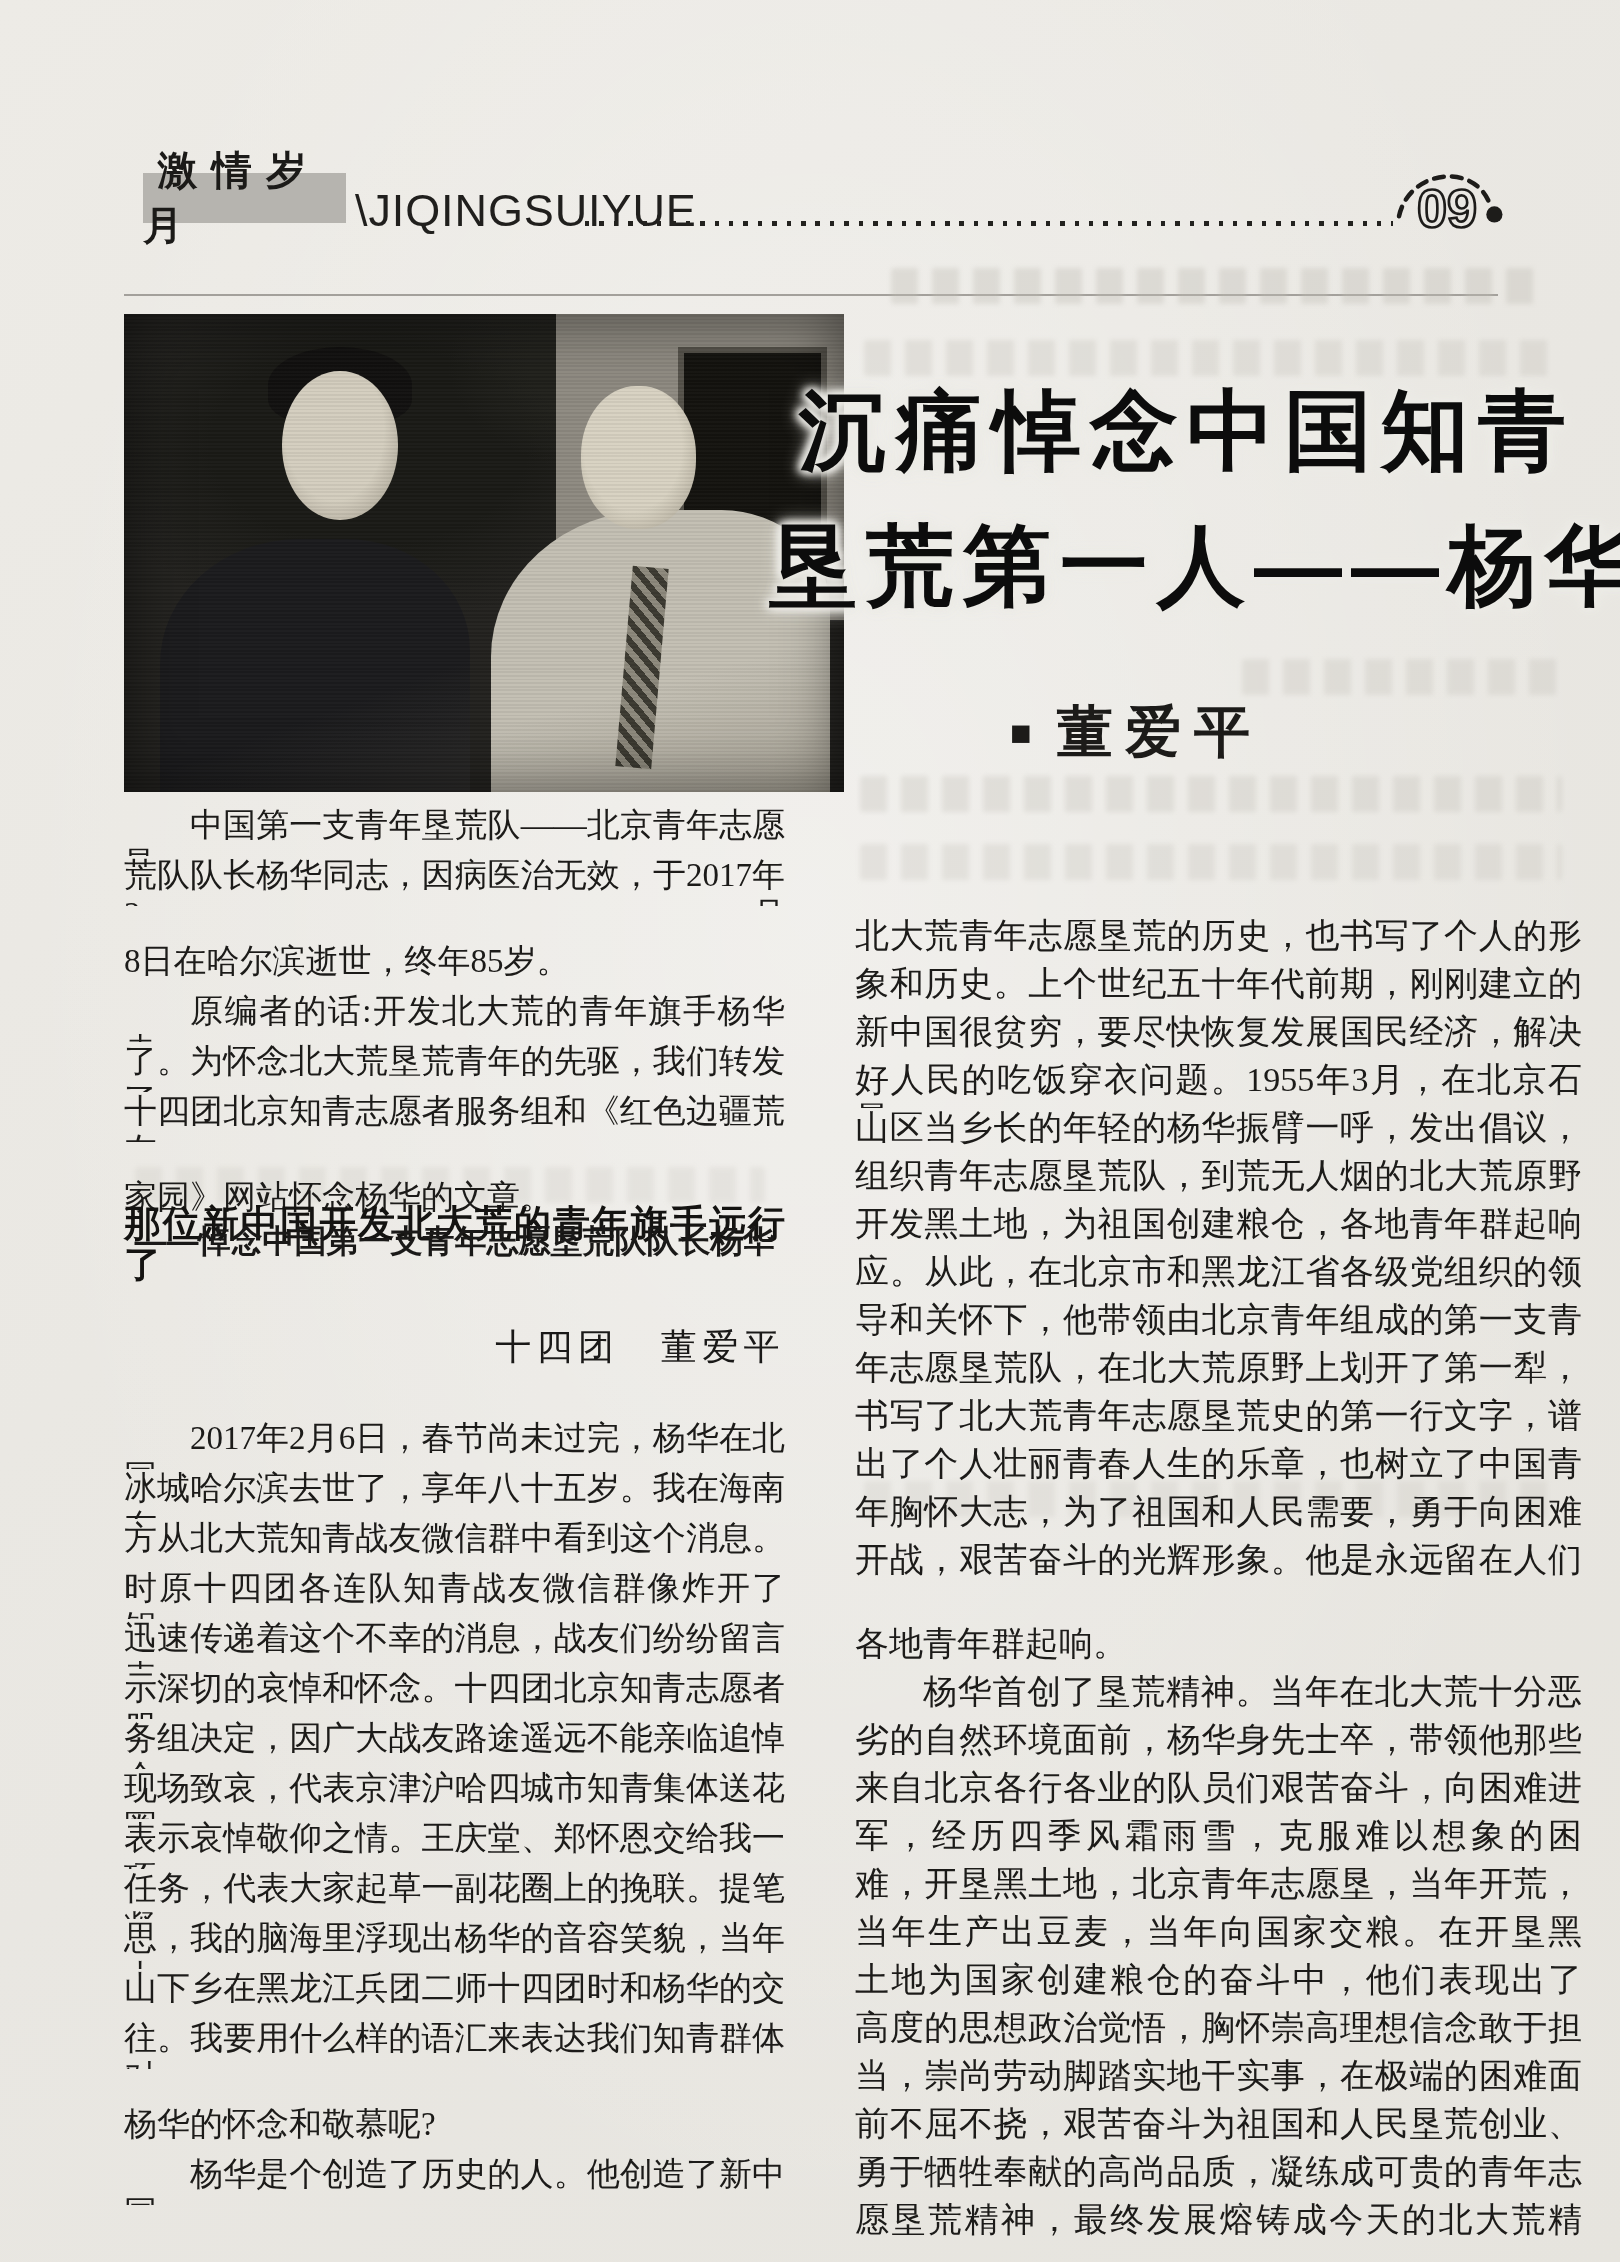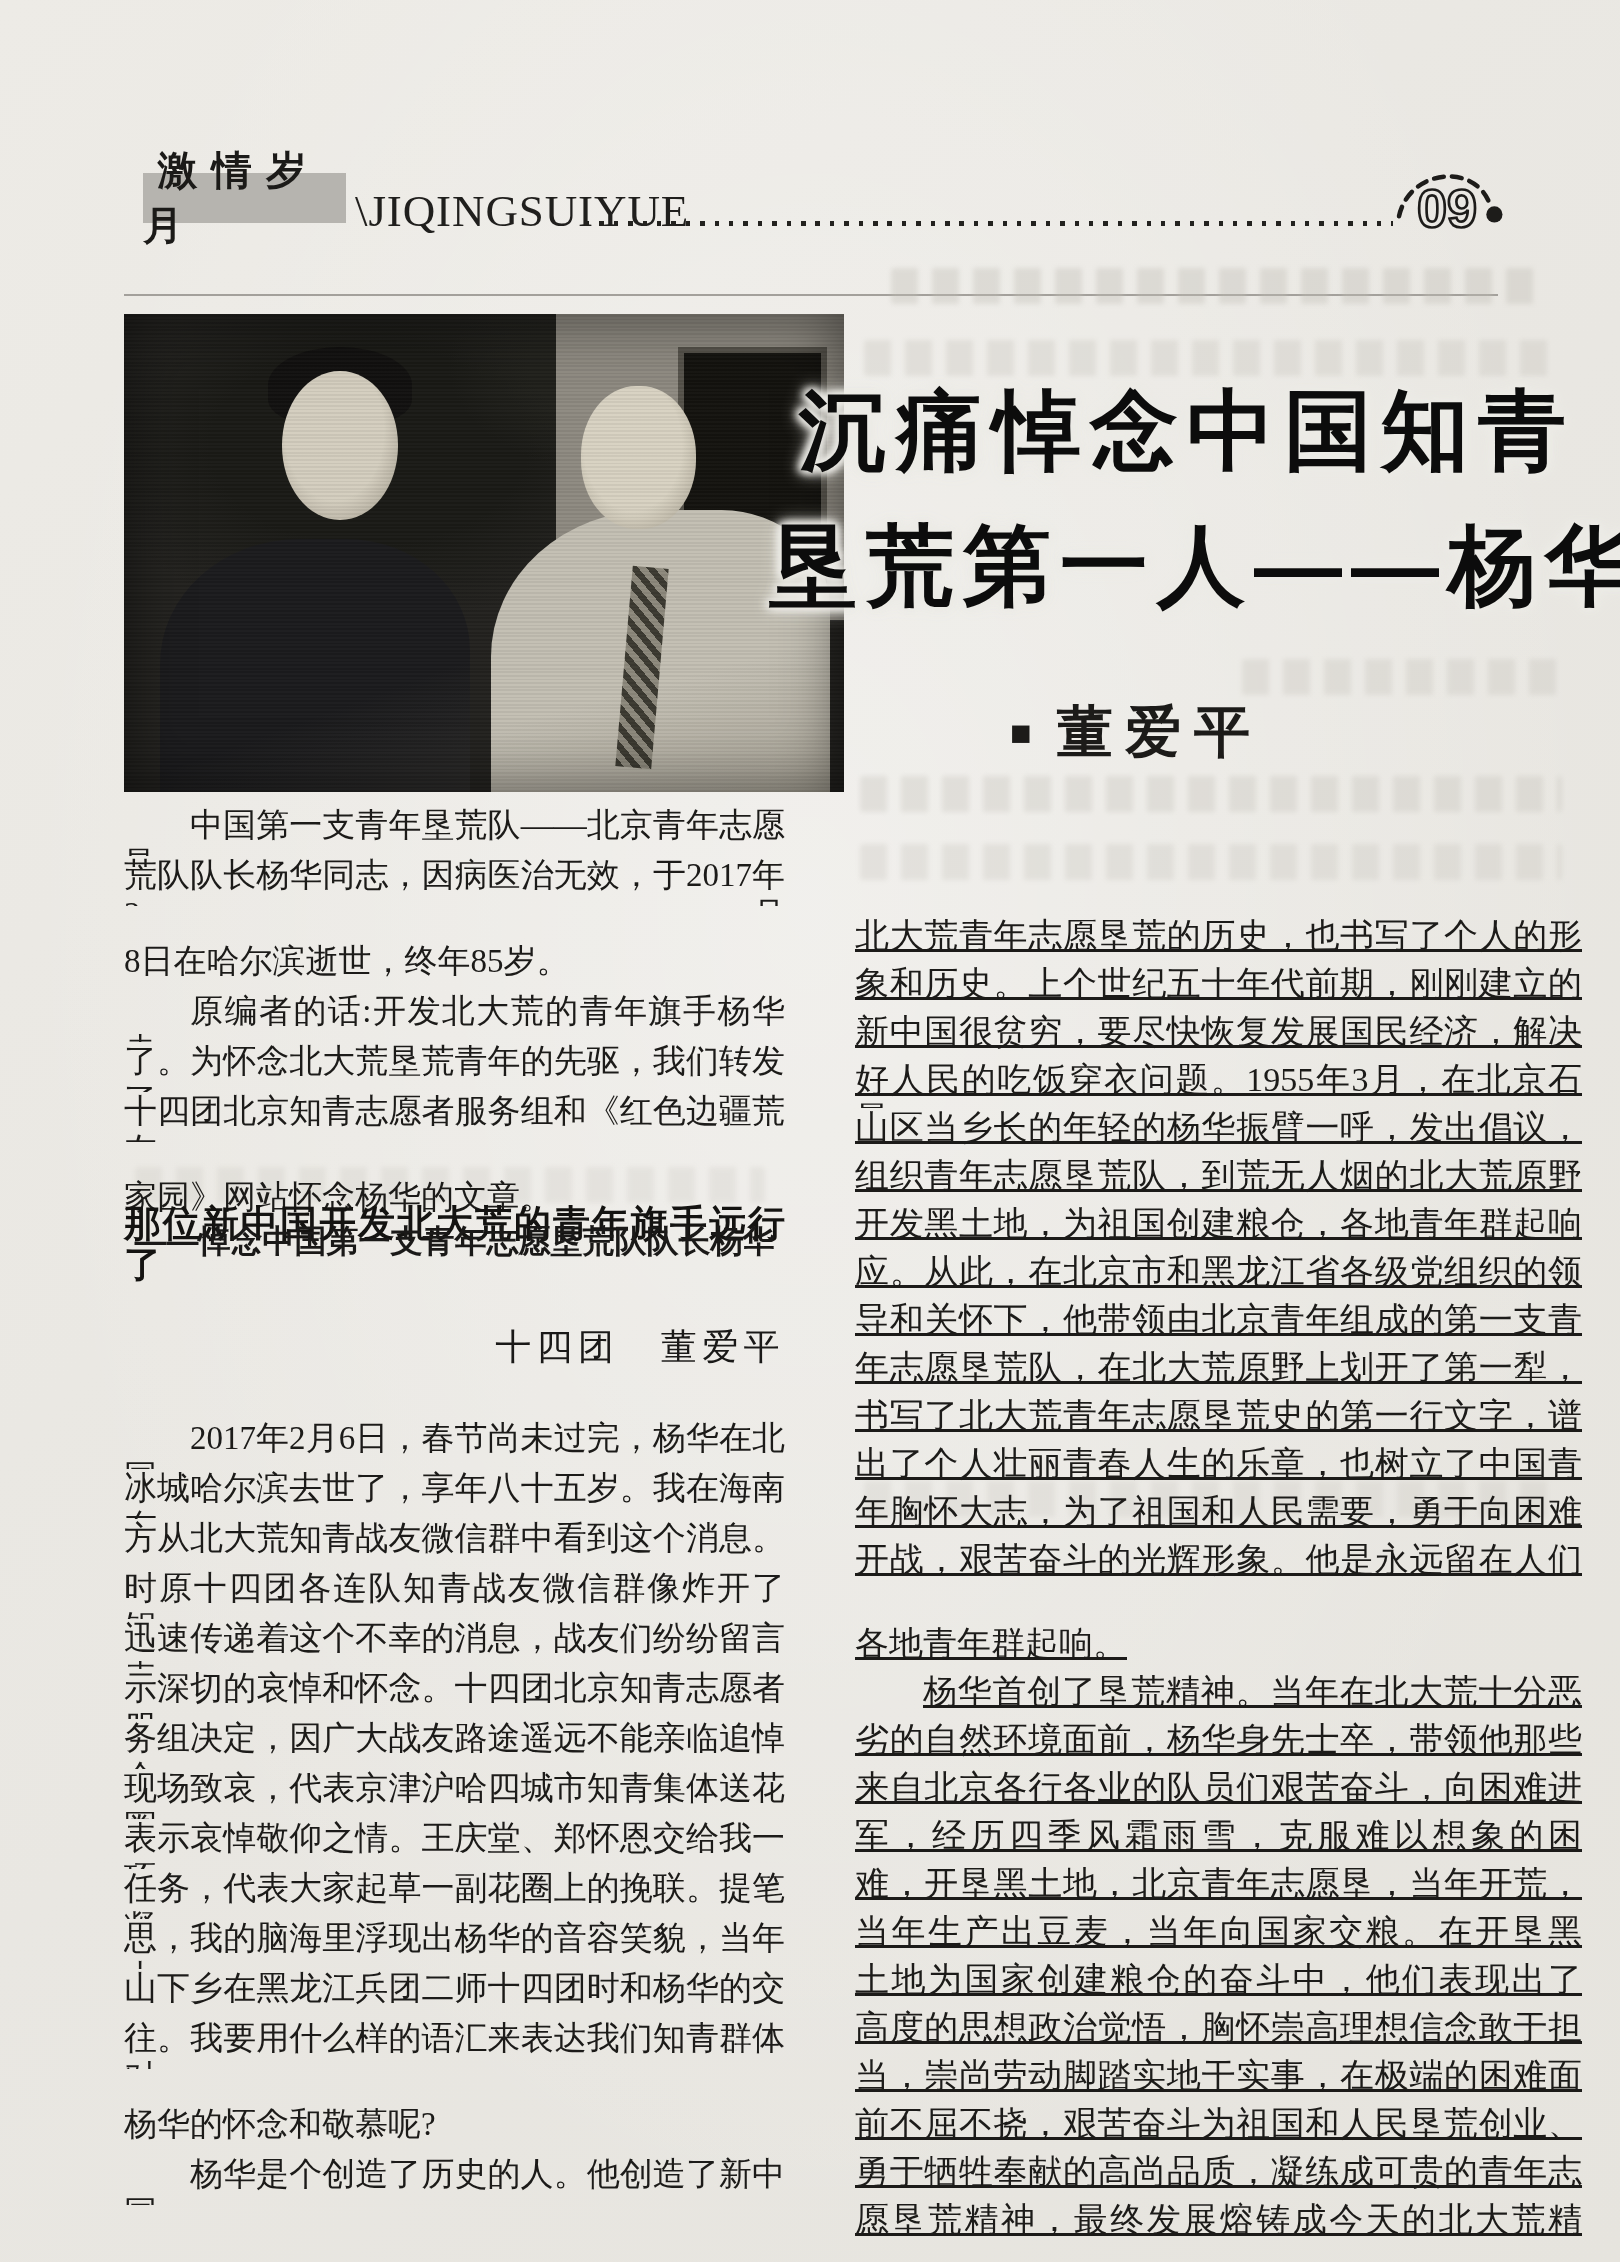--- a/index.html
+++ b/index.html
@@ -17,21 +17,21 @@
 
   
   #header-label{
     left:143px;top:173px;width:203px;height:50px;background:#b6b4af;
     display:flex;align-items:center;justify-content:center;
     font-family:"Liberation Sans","DejaVu Sans",sans-serif;
     font-size:40px;font-weight:600;letter-spacing:14.4px;text-indent:14.4px;color:#1b1a18;
   }
   #header-pinyin{
     left:355px;top:185px;font-size:45px;letter-spacing:0.9px;color:#201f1d;
-    font-family:Liberation Serif, serif;
+    font-family:Liberation Sans, sans-serif;
   }
   #dot-leader{
     left:585px;top:221px;width:808px;height:5.4px;
     background:repeating-linear-gradient(90deg,#23221f 0 4.5px,rgba(0,0,0,0) 4.5px 14.4px);
   }
   #header-rule{left:124px;top:294px;width:1374px;height:1.8px;background:#a3a09b;}
 
   
   #page-badge{left:1390px;top:155px;width:126px;height:90px;}
 
@@ -87,21 +87,21 @@
     line-height:1.18;overflow:hidden;
     text-align:justify;text-align-last:justify;
   }
   .ln.end{text-align-last:left;margin-top:36px;}
   .ln.indent{text-indent:2em;}
   #left-intro{left:124px;top:806px;width:661px;font-size:33px;}
   #left-intro .ln{height:50px;}
   #left-body{left:124px;top:1419px;width:661px;font-size:33px;}
   #left-body .ln{height:50px;}
   #right-body{left:855px;top:916px;width:727px;font-size:34px;}
-  #right-body .ln{height:48px;text-decoration:underline;}
+  #right-body .ln{height:48px;}
 
   
   #article-heading{
     left:124px;top:1204px;width:661px;font-size:37px;font-weight:700;
     font-family:"Liberation Sans","DejaVu Sans",sans-serif;color:#141311;
     text-align:justify;text-align-last:justify;line-height:1.1;
   }
   #article-subheading{
     left:124px;top:1220px;width:661px;font-size:32px;text-align:center;
     font-family:"Liberation Sans","DejaVu Sans",sans-serif;font-weight:600;color:#1a1918;

